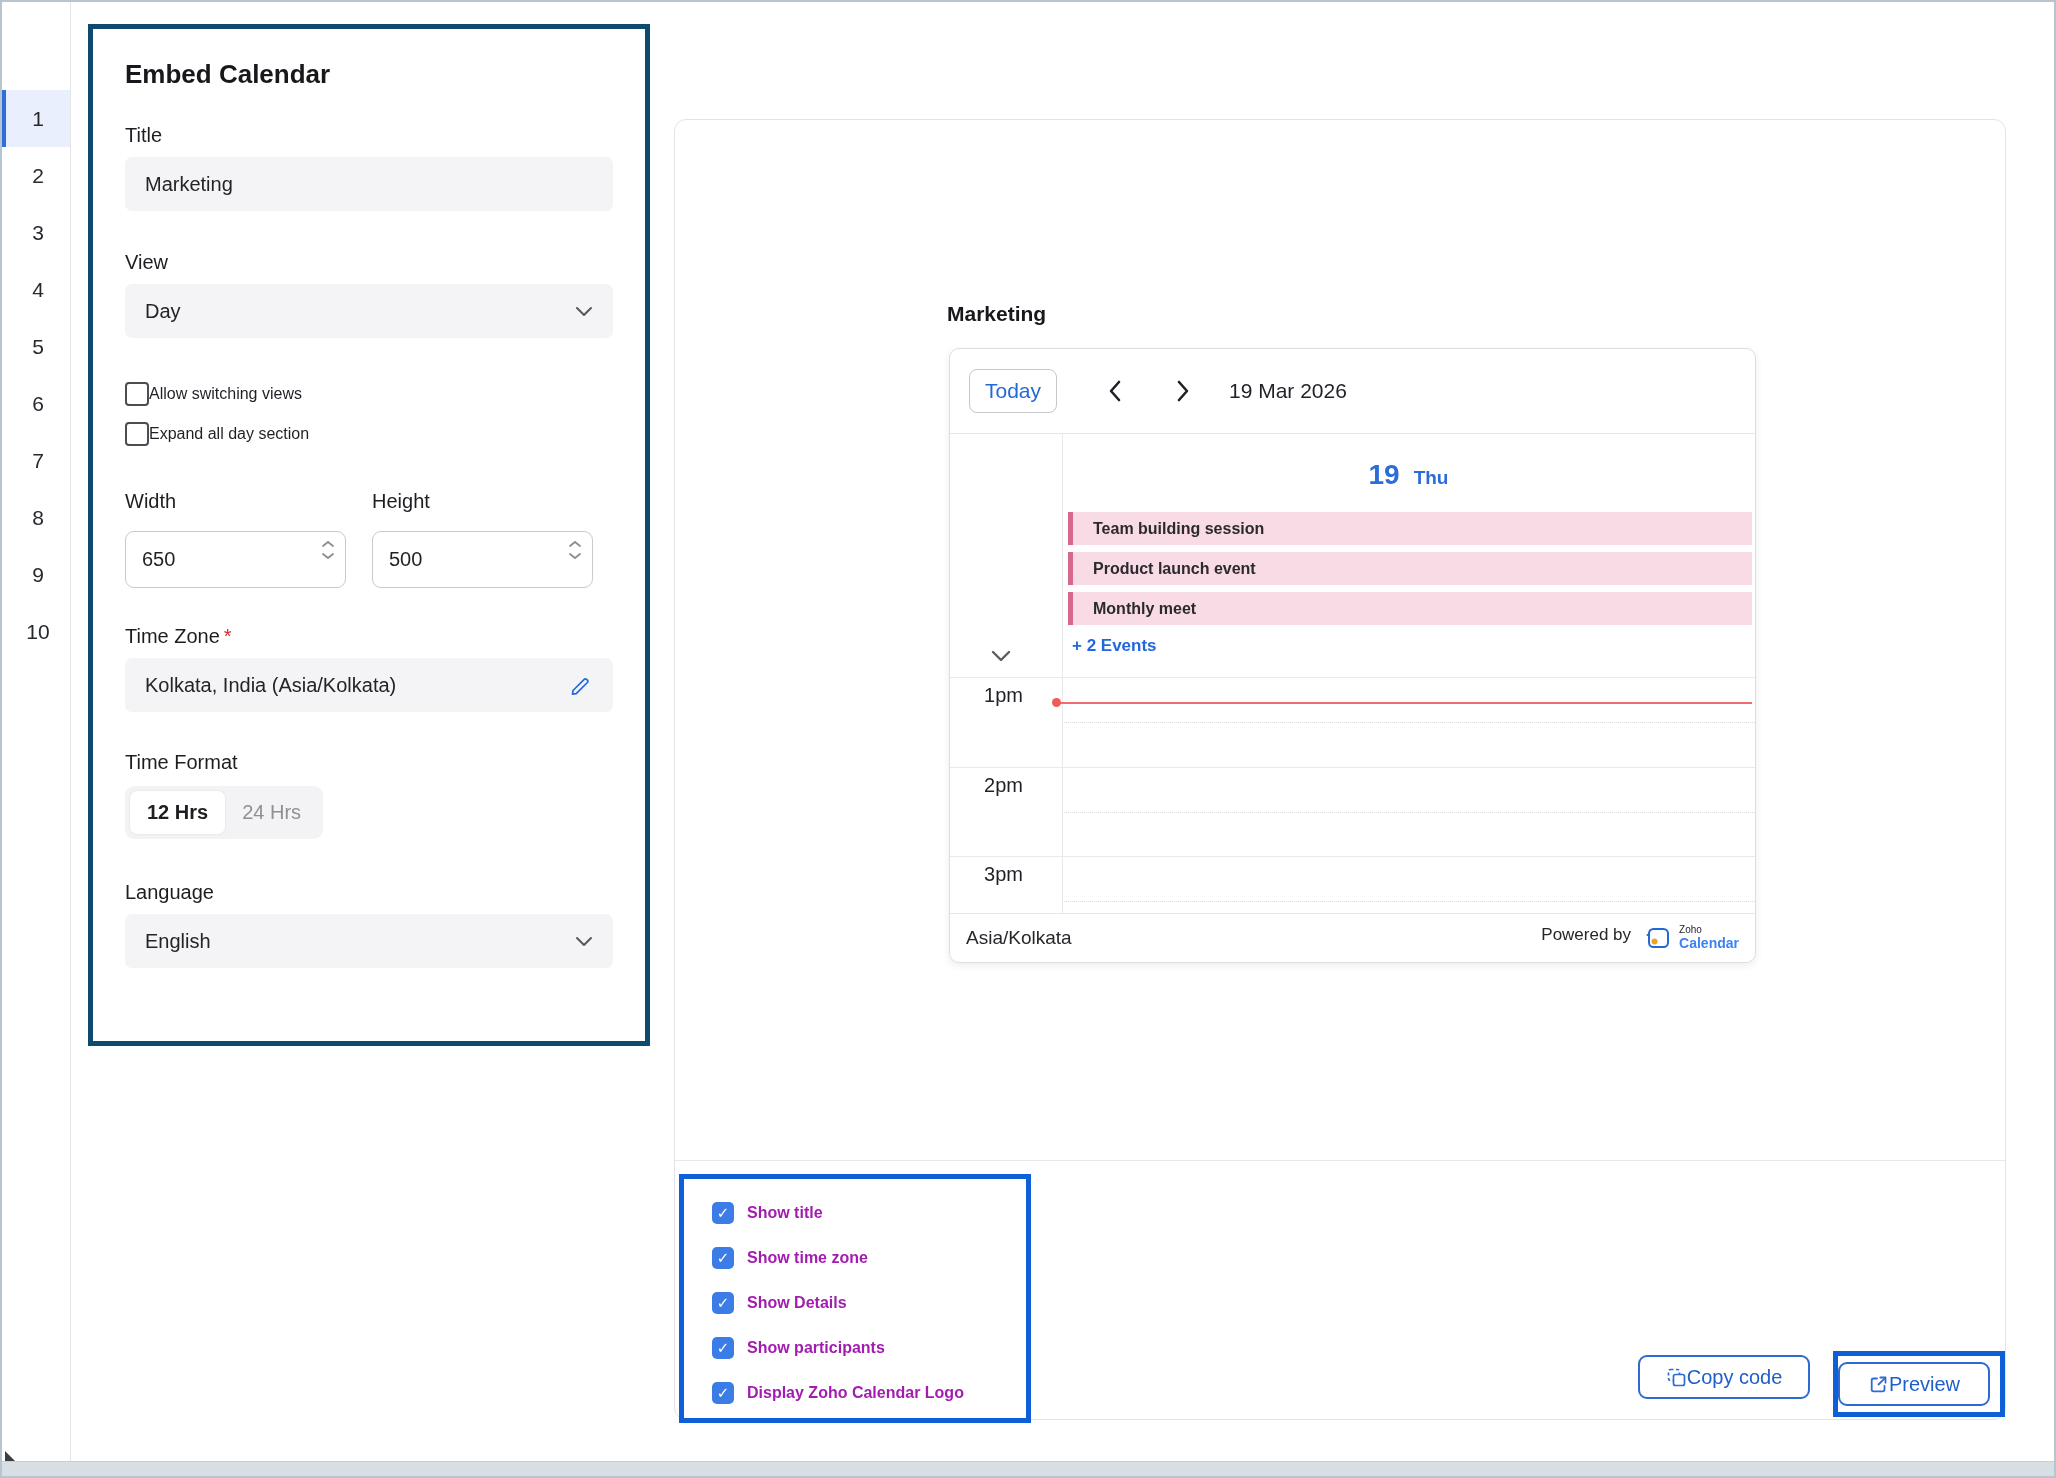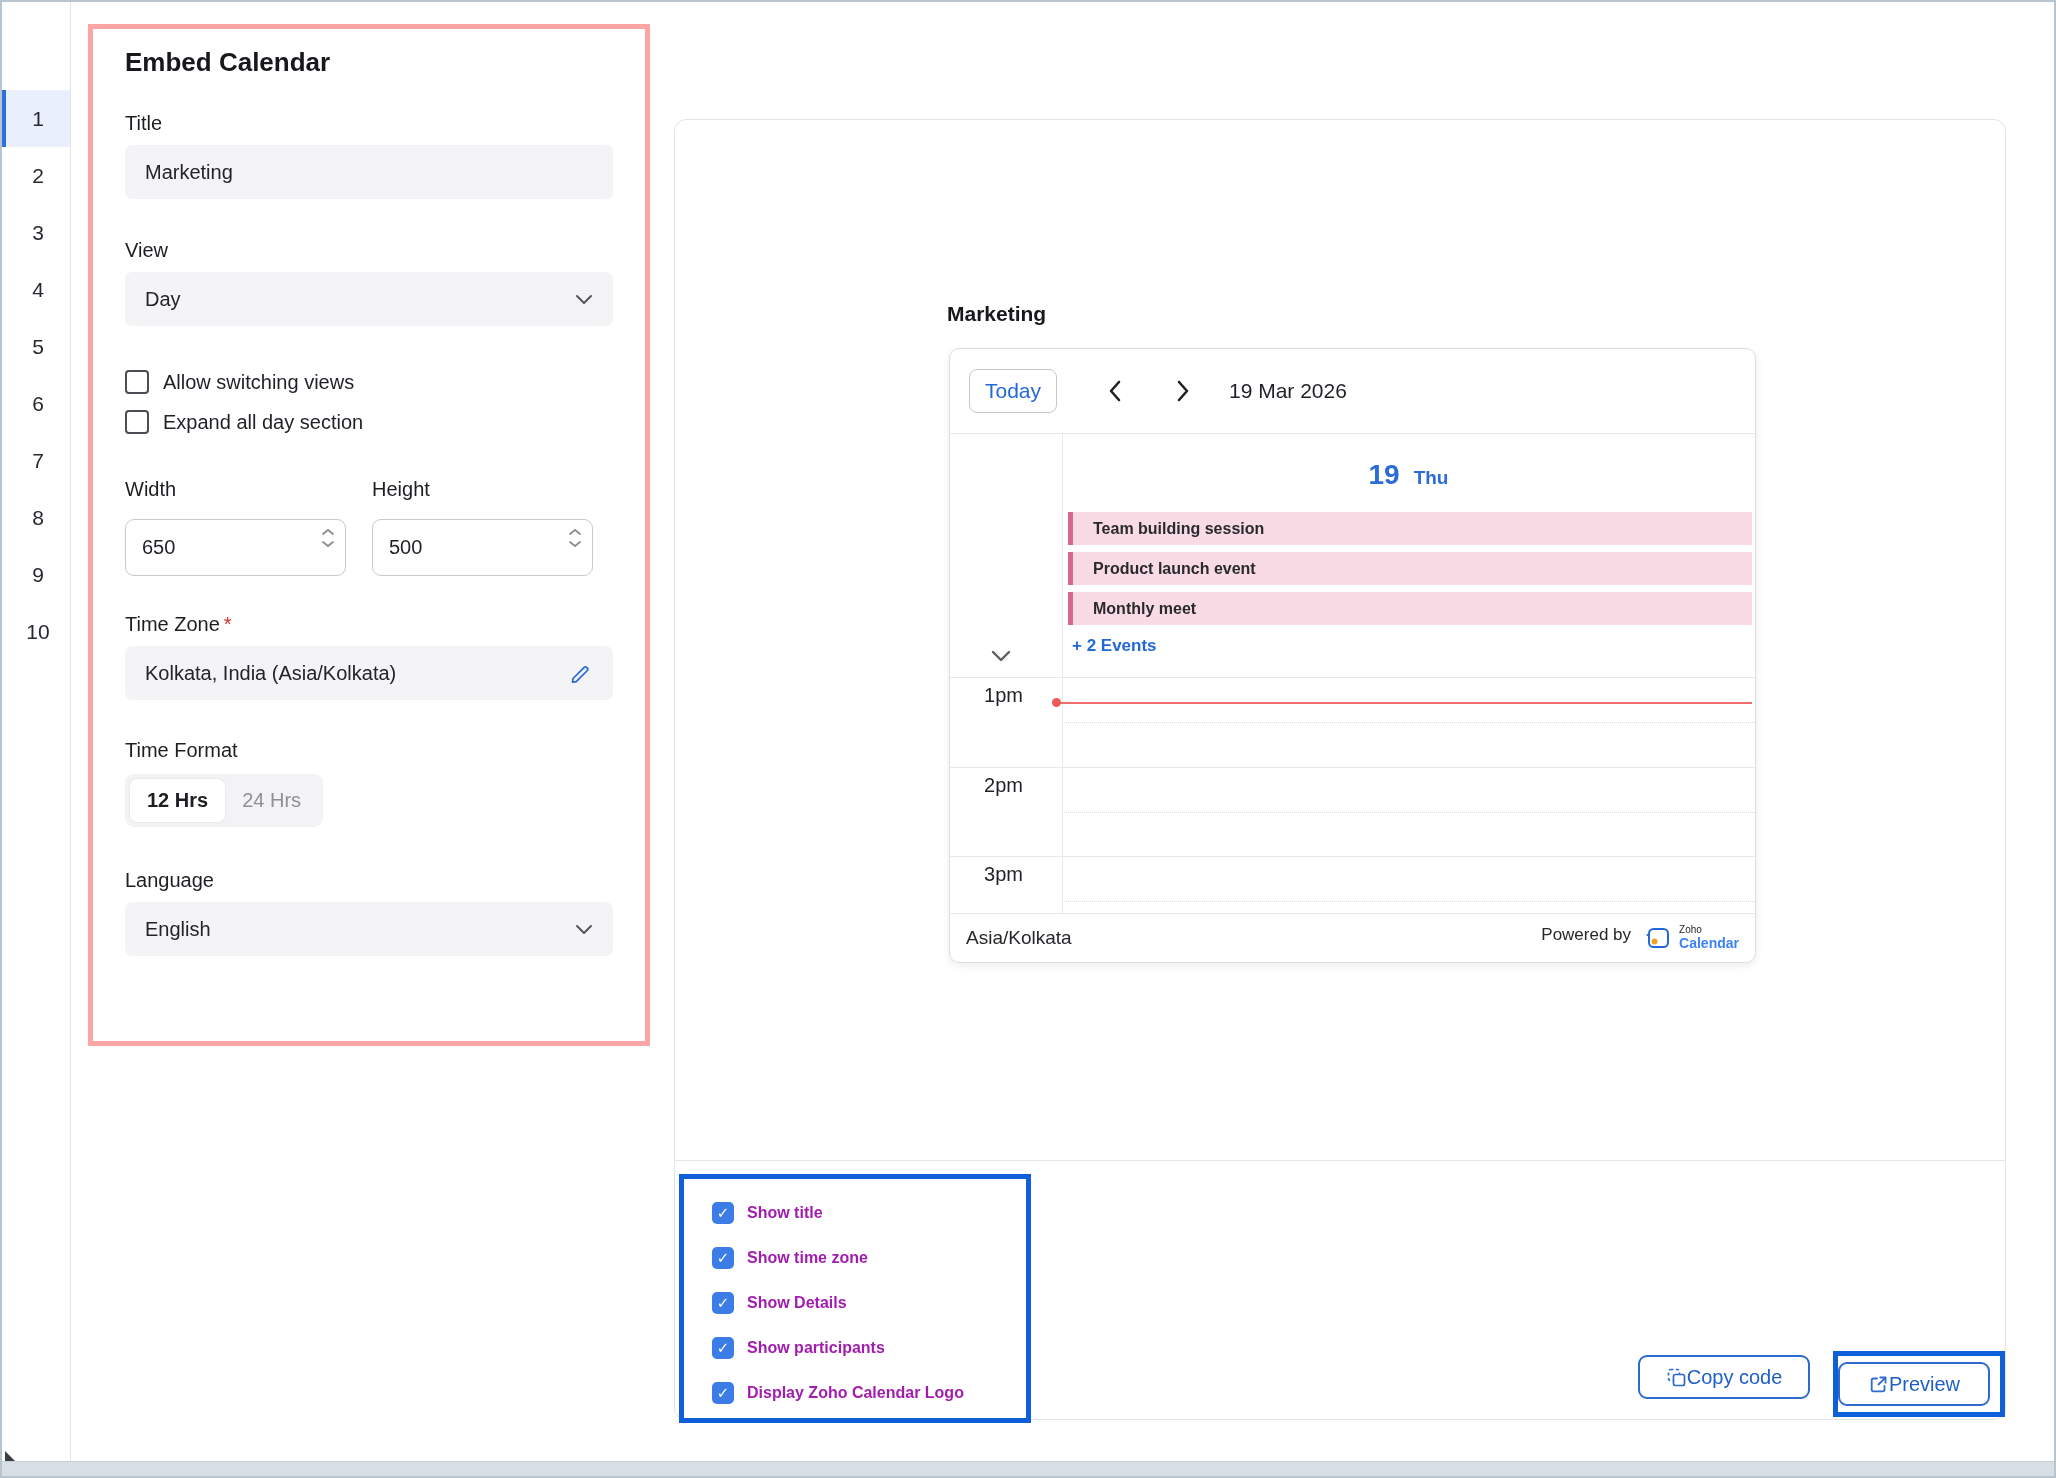--- a/index.html
+++ b/index.html
@@ -11,30 +11,30 @@
 
   
   .rail{position:absolute;left:0;top:0;width:69px;height:1460px;background:#fff;
         border-right:1px solid #e2e4e7;padding-top:88px;box-sizing:border-box;}
   .rail-item{height:57px;display:flex;align-items:center;justify-content:center;
         font-size:21px;color:#26292e;border-left:4px solid transparent;cursor:pointer;}
   .rail-item.active{background:#e9effc;border-left-color:#2e6fdc;}
 
   
   .config{position:absolute;left:86px;top:22px;width:562px;height:1022px;
-        border:5px solid #fca5a5;background:#fff;box-sizing:border-box;padding:18px 32px;}
+        border:5px solid #0c4a6e;background:#fff;box-sizing:border-box;padding:30px 32px;}
   .config h1{margin:0 0 34px 0;font-size:26px;font-weight:bold;color:#17181b;}
   .lbl{font-size:20px;color:#1d1e22;margin-bottom:10px;}
   .req{color:#d22d2d;margin-left:4px;}
   .gfield{height:54px;background:#f4f4f6;border-radius:7px;display:flex;align-items:center;
         justify-content:space-between;padding:0 20px;font-size:20px;color:#232428;cursor:pointer;}
   .gfield.ro{cursor:default;} .mb40{margin-bottom:40px;} .mb44{margin-bottom:44px;}
   .mb16{margin-bottom:16px;} .mb37{margin-bottom:37px;} .mb39{margin-bottom:39px;}
   .mb42{margin-bottom:42px;} .mb8{margin-bottom:8px;}
-  .chk-row{display:flex;align-items:center;gap:14px;font-size:20px;}
+  .chk-row{display:flex;align-items:center;font-size:16px;}
   .chk-empty{width:20px;height:20px;border:2px solid #4a4d52;border-radius:4px;background:#fff;
         flex:0 0 auto;cursor:pointer;}
   .wh-row{display:flex;gap:26px;}
   .wh-col{width:221px;}
   .numfield{position:relative;height:57px;border:1px solid #c8cace;border-radius:9px;
         background:#fff;display:flex;align-items:center;padding:0 16px;font-size:20px;
         box-sizing:border-box;}
   .spinner{position:absolute;right:10px;top:8px;display:flex;flex-direction:column;gap:4px;}
   .seg{display:inline-flex;background:#f3f3f5;border-radius:9px;padding:5px;}
   .seg-opt{padding:10px 17px;font-size:20px;border-radius:7px;cursor:pointer;}

